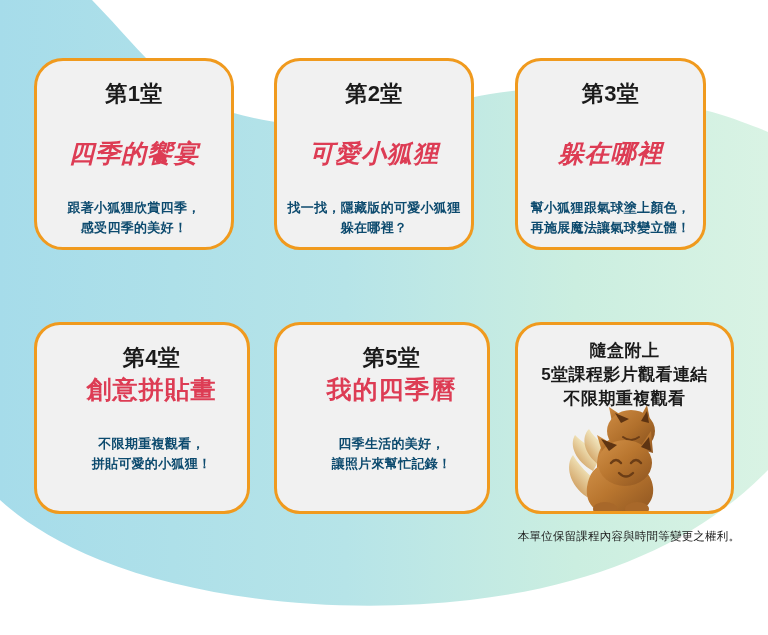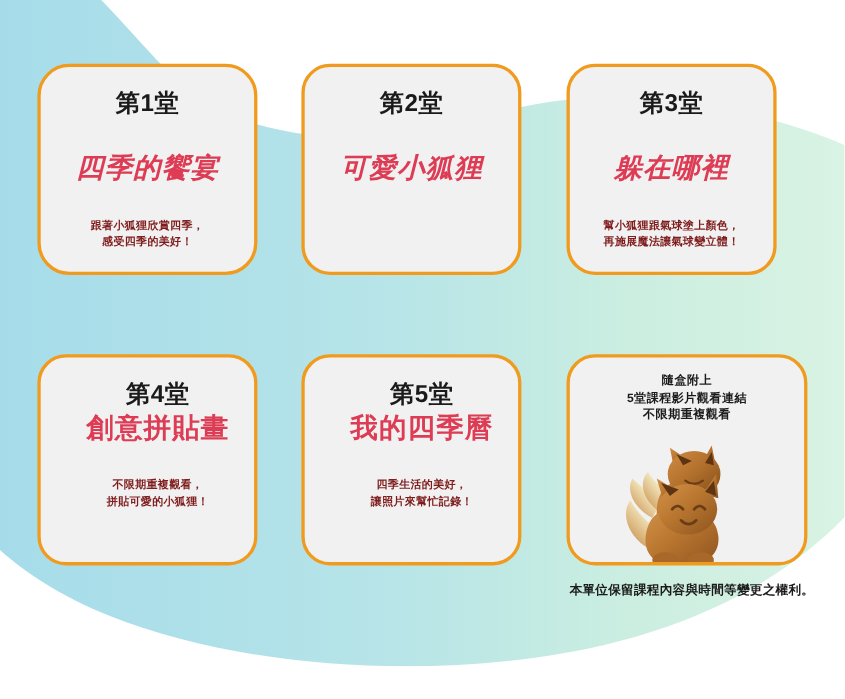--- a/index.html
+++ b/index.html
@@ -54,23 +54,23 @@
 
   .card-title {
     font-size: 25px;
     font-weight: bold;
     color: #dd3c54;
     letter-spacing: 1px;
     line-height: 1.15;
   }
 
   .card-desc {
-    font-size: 10px;
-    font-weight: bold;
-    color: #7f1d1d;
+    font-size: 13px;
+    font-weight: bold;
+    color: #0c4a6e;
     line-height: 1.55;
     letter-spacing: 0.3px;
     white-space: pre-line;
   }
 
   
   .row-top {
     top: 58px;
     width: 200px;
     height: 192px;
@@ -79,42 +79,42 @@
   .row-top .card-title     { margin-top: 34px; font-style: italic; }
   .row-top .card-desc      { margin-top: 30px; }
 
   #card-1 { left: 34px; border-radius: 29px;  }
   #card-2 { left: 274px; }
   #card-3 { left: 515px; width: 191px; }
 
   
   .row-bottom {
     top: 322px;
-    width: 200px;
+    width: 216px;
     height: 192px;
     padding-left: 19px;
   }
   .row-bottom .card-lesson-no { margin-top: 22px; }
   .row-bottom .card-title     { margin-top: 6px; }
   .row-bottom .card-desc      { margin-top: 30px; }
 
   #card-4 { left: 34px;  }
   #card-5 { left: 274px; }
 
   
   #card-bonus {
     left: 515px;
     top: 322px;
     width: 219px;
     height: 192px;
     justify-content: flex-start;
   }
   .bonus-text {
     margin-top: 14px;
-    font-size: 11px;
+    font-size: 17px;
     font-weight: bold;
     color: #1a1a1a;
     line-height: 1.42;
     letter-spacing: 0.4px;
     white-space: pre-line;
     z-index: 2;
     position: relative;
   }
   #fox-figure {
     position: absolute;
@@ -127,21 +127,21 @@
   }
 
   
   #disclaimer {
     position: absolute;
     left: 515px;
     top: 529px;
     width: 228px;
     text-align: center;
     font-size: 11.5px;
-    font-weight: bold;
+    font-weight: normal;
     color: #1b1b1b;
     letter-spacing: 0.2px;
     z-index: 3;
   }
 </style>
 </head>
 <body>
 
 <svg id="bg-layer" viewBox="0 0 768 635" preserveAspectRatio="none" xmlns="http://www.w3.org/2000/svg">
   <defs>
@@ -171,20 +171,22 @@
   <div class="course-card row-top" id="card-1">
     <div class="card-lesson-no">第1堂</div>
     <div class="card-title">四季的饗宴</div>
     <div class="card-desc">跟著小狐狸欣賞四季，
 感受四季的美好！</div>
   </div>
 
   <div class="course-card row-top" id="card-2">
     <div class="card-lesson-no">第2堂</div>
     <div class="card-title">可愛小狐狸</div>
+    <div class="card-desc">找一找，隱藏版的可愛小狐狸
+躲在哪裡？</div>
   </div>
 
   <div class="course-card row-top" id="card-3">
     <div class="card-lesson-no">第3堂</div>
     <div class="card-title">躲在哪裡</div>
     <div class="card-desc">幫小狐狸跟氣球塗上顏色，
 再施展魔法讓氣球變立體！</div>
   </div>
 
   <div class="course-card row-bottom" id="card-4">

